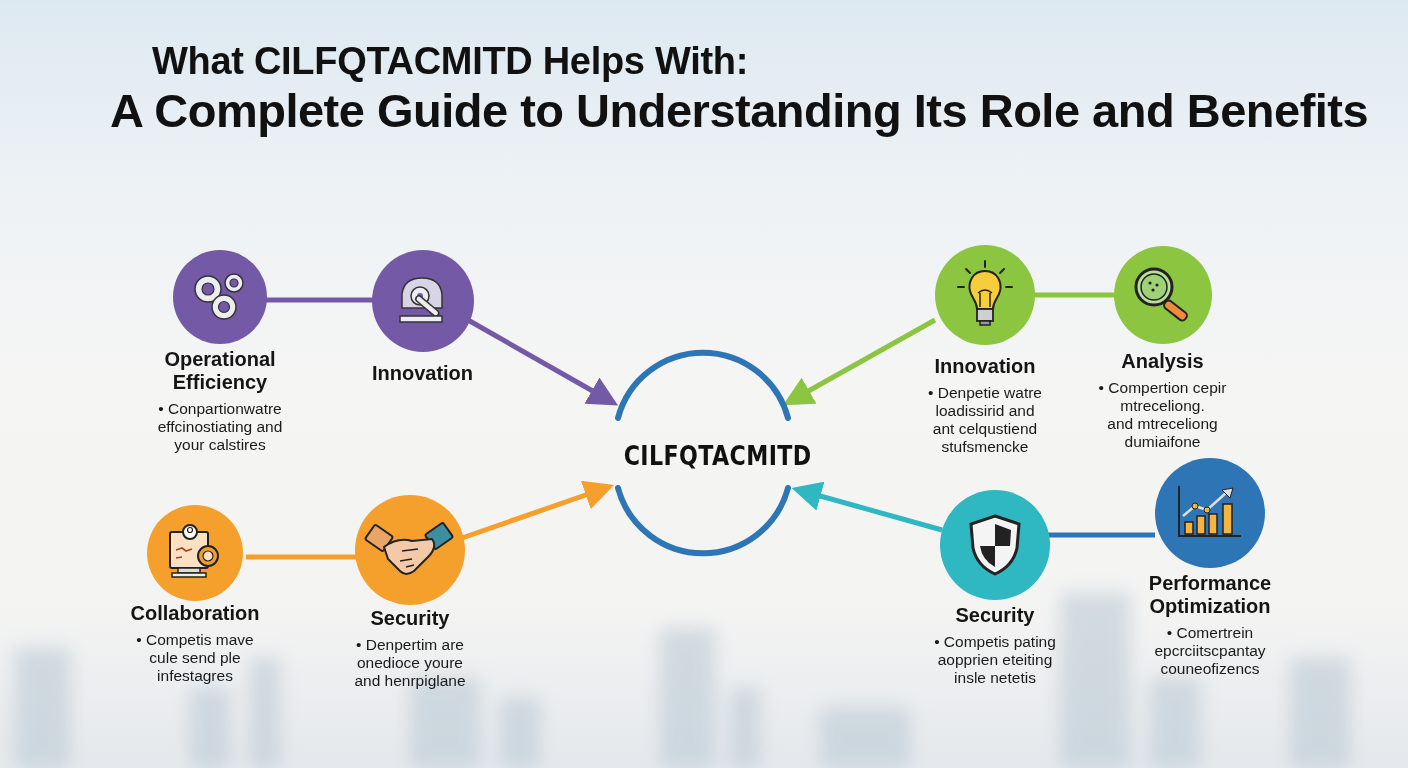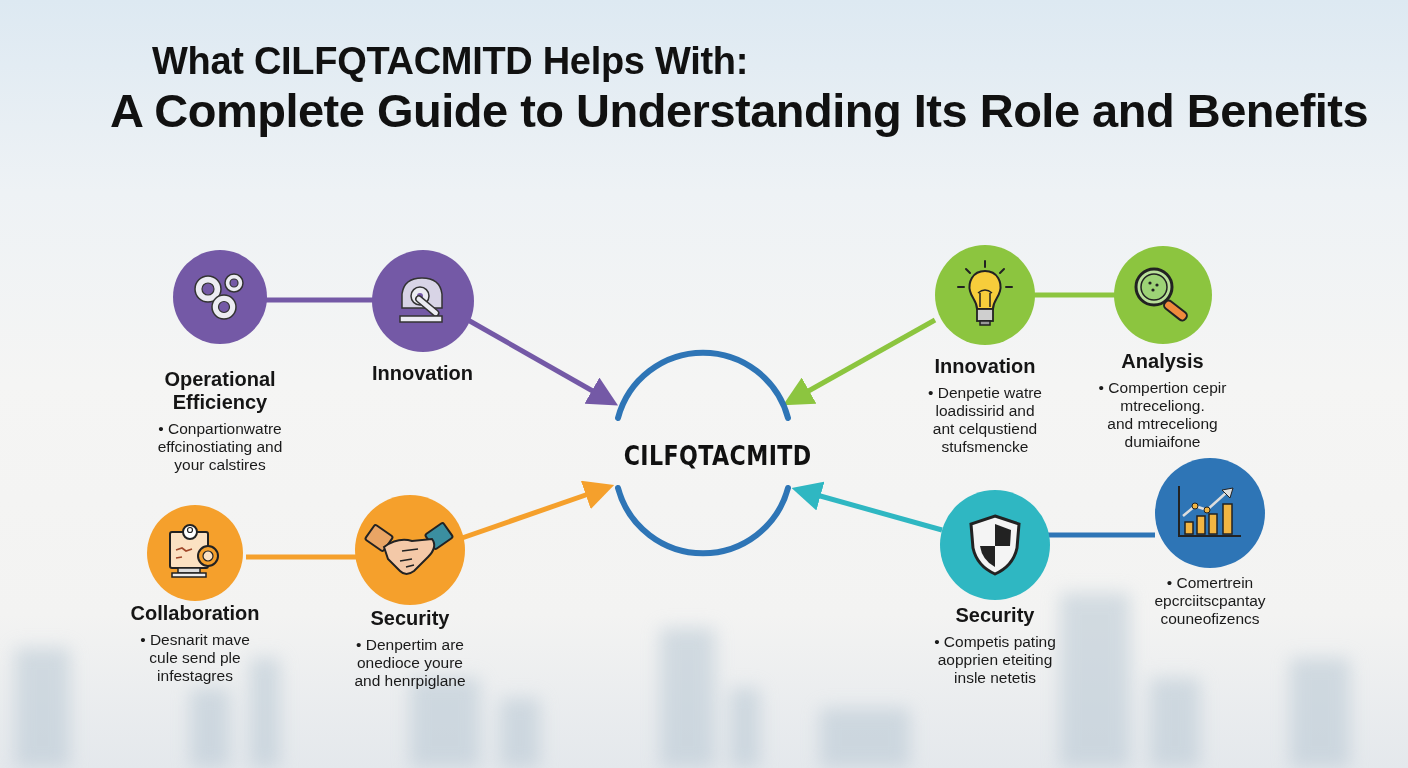--- a/index.html
+++ b/index.html
@@ -9,21 +9,21 @@
     background: linear-gradient(180deg, #dde9f2 0%, #eef2f5 25%, #f5f5f4 50%, #f3f3f2 80%, #e4e8ec 100%);
   }
   .skyline { position: absolute; left: 0; bottom: 0; width: 1408px; height: 200px; filter: blur(9px); opacity: 0.55; }
   .skyline div { position: absolute; bottom: 0; background: #b7c7d3; }
   .title-1, .title-2 { position: absolute; color: #111; font-weight: bold; margin: 0; white-space: nowrap; }
   .title-1 { left: 120px; top: 40px; font-size: 38px; letter-spacing: -0.3px; margin-left: 32px; }
   .title-2 { left: 110px; top: 83px; font-size: 47px; letter-spacing: -0.5px; }
   svg.connectors { position: absolute; left: 0; top: 0; }
   .node { position: absolute; text-align: center; }
   .node .circle { border-radius: 50%; display: flex; align-items: center; justify-content: center; margin: 0 auto; }
-  .node .label { font-weight: bold; font-size: 20px; color: #151515; line-height: 23px; margin-top: 24px; }
+  .node .label { font-weight: bold; font-size: 20px; color: #151515; line-height: 23px; margin-top: 4px; }
   .node .desc { font-size: 15.5px; color: #1a1a1a; line-height: 18px; margin-top: 6px; }
   .center-label { position: absolute; left: 606px; top: 440px; width: 196px; text-align: center; font-family: "DejaVu Sans", sans-serif; font-weight: bold; font-size: 27px; letter-spacing: 0.5px; color: #111; transform: scaleX(0.82); }
 </style>
 </head>
 <body>
 
 <div class="skyline">
   <div style="left:15px;width:55px;height:120px;"></div>
   <div style="left:190px;width:40px;height:80px;"></div>
   <div style="left:250px;width:30px;height:110px;"></div>
@@ -174,21 +174,21 @@
       <circle cx="26" cy="10" r="7" fill="#fff" stroke="#222" stroke-width="2"></circle>
       <circle cx="26" cy="8" r="2.5" fill="#fff" stroke="#222" stroke-width="1.2"></circle>
       <circle cx="44" cy="34" r="10" fill="#f5a02c" stroke="#222" stroke-width="2"></circle>
       <circle cx="44" cy="34" r="5" fill="#fbe1c2" stroke="#222" stroke-width="1.2"></circle>
     </svg>
   </div>
   <div class="label" style="margin-top:1px;">
     <div>Collaboration</div>
   </div>
   <div class="desc">
-    <div>• Desnarit mave</div>
+    <div>• Competis mave</div>
       <div>cule send ple</div>
       <div>infestagres</div>
   </div>
 </div>
 
 <div class="node" style="left:335px;top:495px;width:150px;">
   <div class="circle" style="width:110px;height:110px;background:#f5a02c;">
     <svg width="96" height="66" viewBox="0 0 96 66">
       <rect x="6" y="12" width="22" height="18" rx="2" transform="rotate(35 17 21)" fill="#e9a565" stroke="#222" stroke-width="2"></rect>
       <rect x="66" y="10" width="22" height="18" rx="2" transform="rotate(-35 77 19)" fill="#3b8fa0" stroke="#222" stroke-width="2"></rect>
@@ -235,18 +235,22 @@
           <rect x="48" y="20" width="9" height="30"></rect>
       </g>
       <path d="M8 32 L20 22 L32 26 L52 8" stroke="#ddd" stroke-width="2.5" fill="none"></path>
       <path d="M47 6 L58 4 L55 14 Z" fill="#ddd" stroke="#222" stroke-width="1"></path>
       <g fill="#f2b542" stroke="#222" stroke-width="1">
           <circle cx="20" cy="22" r="3"></circle>
           <circle cx="32" cy="26" r="3"></circle>
         </g>
     </svg>
   </div>
+  <div class="label" style="margin-top:4px;">
+    <div>Performance</div>
+      <div>Optimization</div>
+  </div>
   <div class="desc">
     <div>• Comertrein</div>
       <div>epcrciitscpantay</div>
       <div>couneofizencs</div>
   </div>
 </div>
 
 </body></html>

